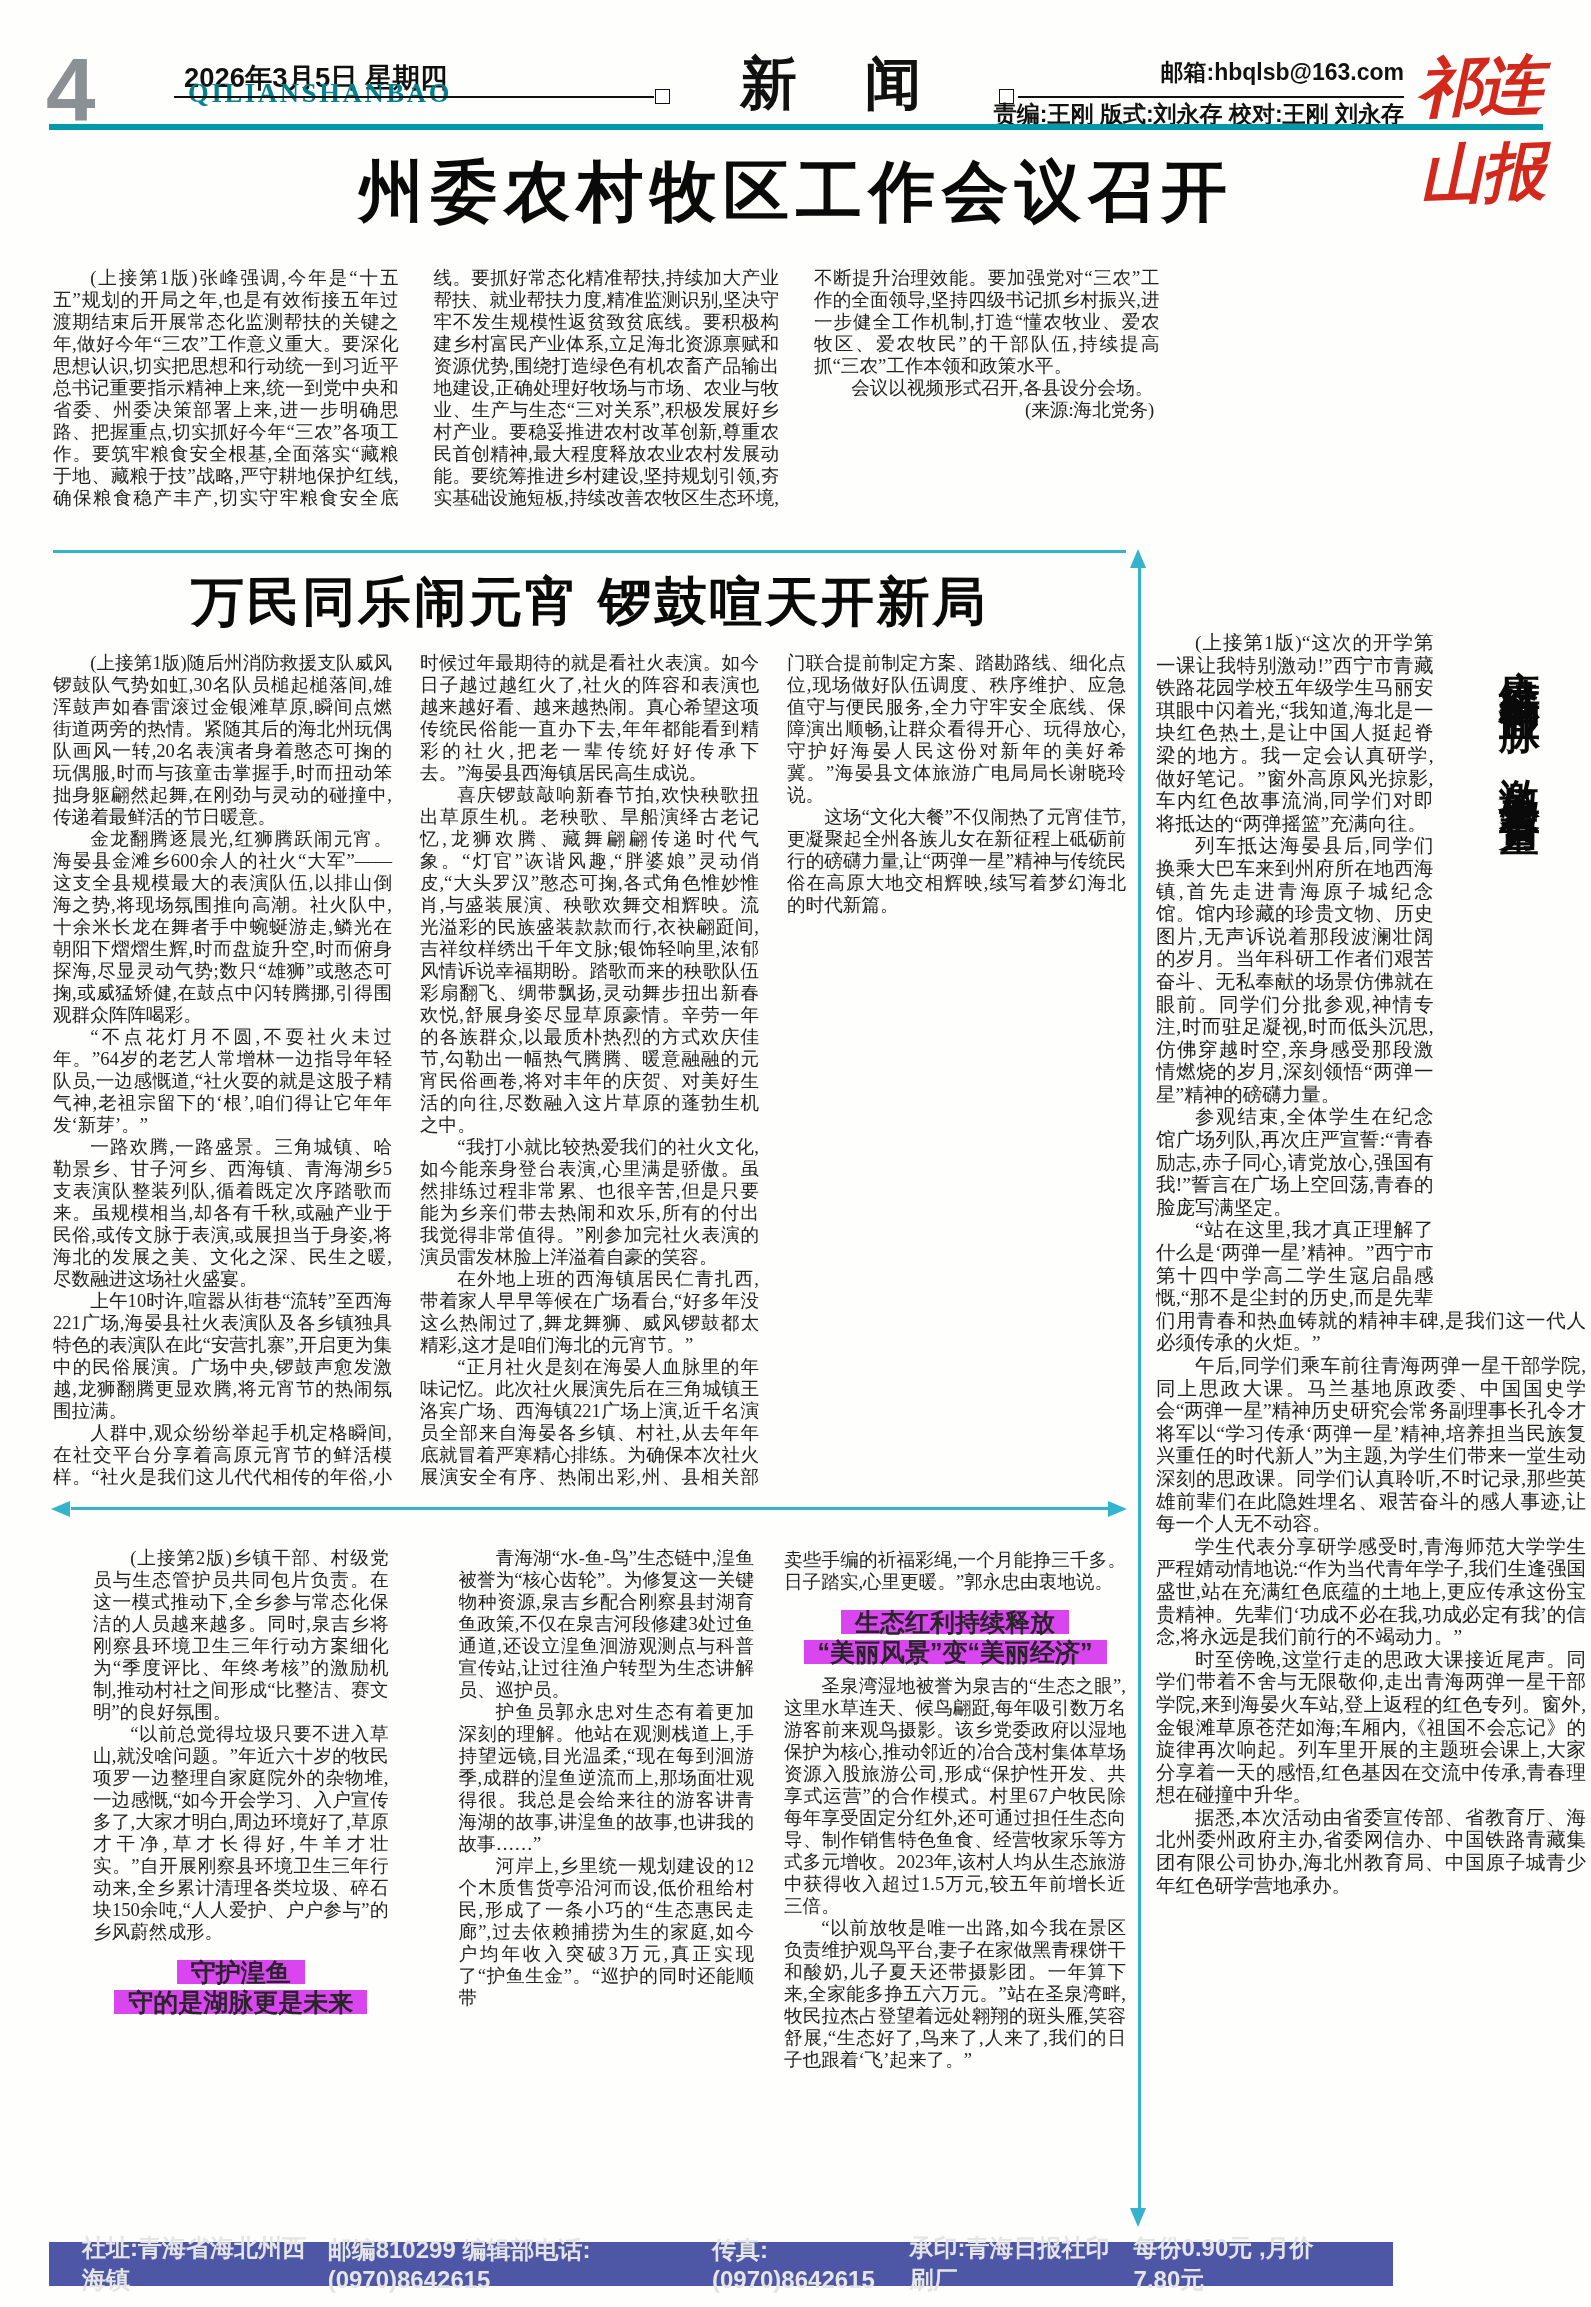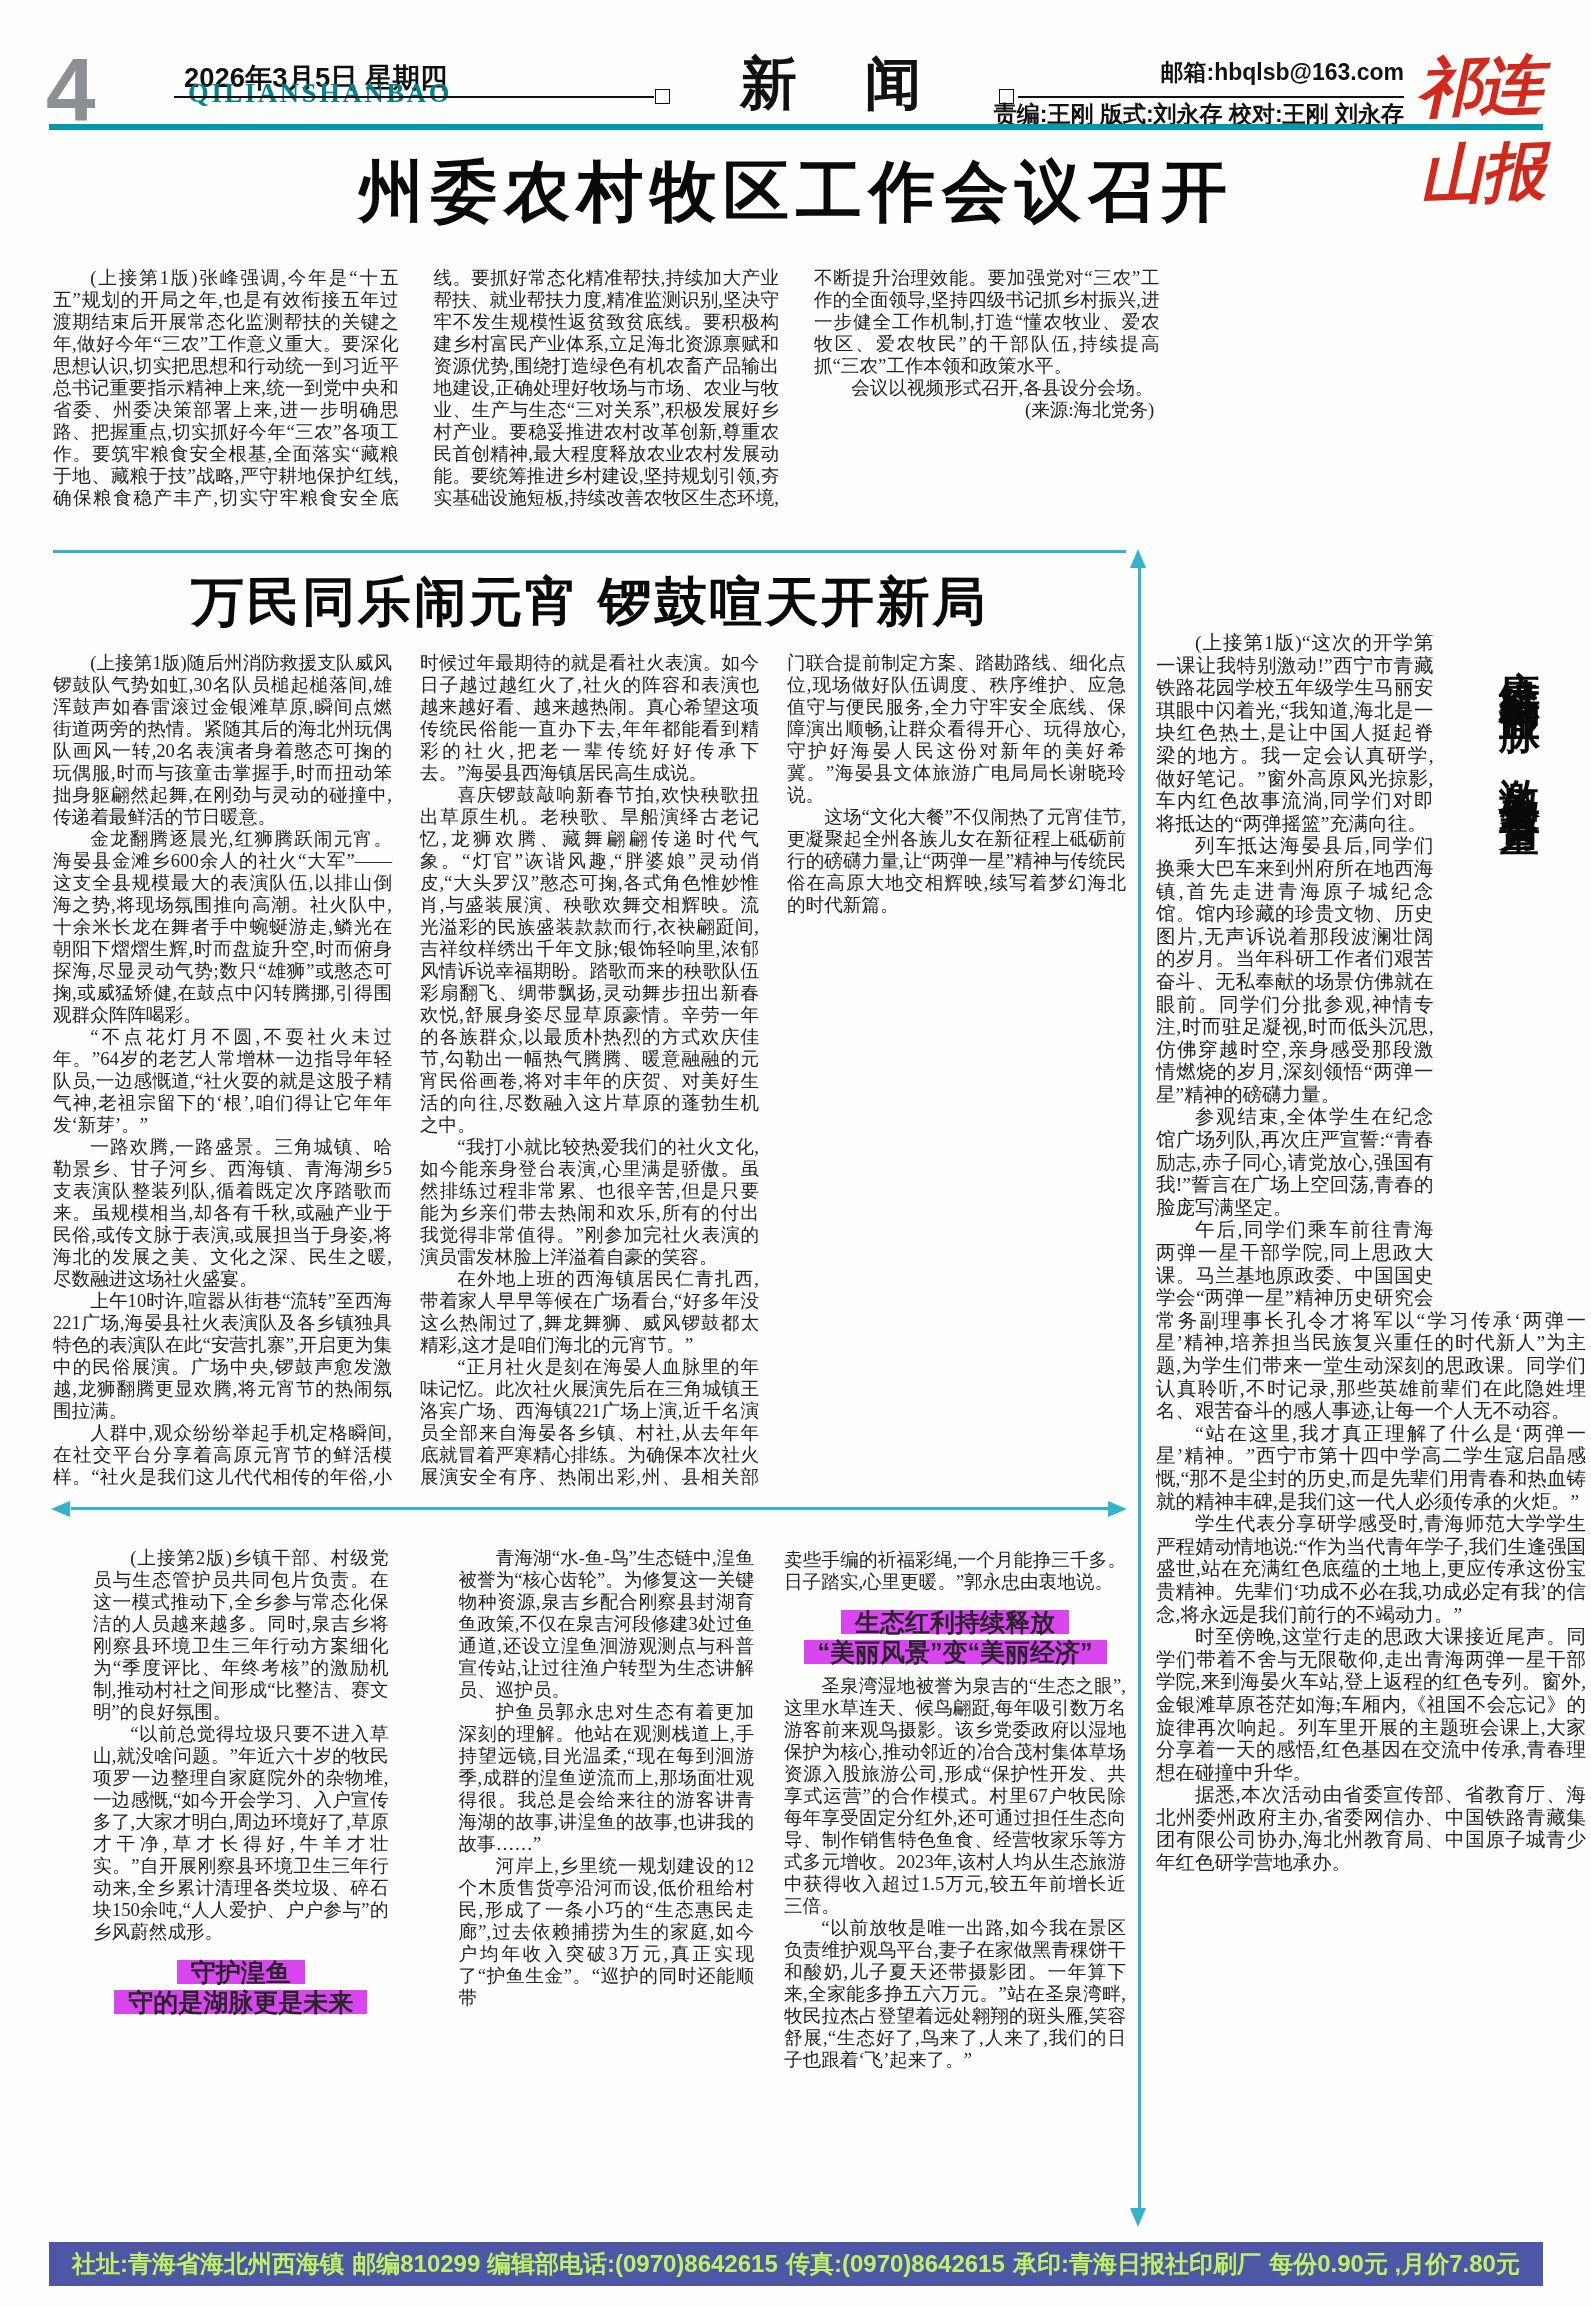--- a/index.html
+++ b/index.html
@@ -71,23 +71,23 @@
                  padding:0.9px 14px;margin-top:4.4px;}
   
   .rart{position:absolute;left:1156px;top:632px;width:430px;height:1601px;overflow:hidden;
         font-size:19.5px;line-height:22.6px;text-align:justify;}
   .vtitle{float:right;width:133px;height:581px;margin:5.3px 0 71px 19.5px;
           display:flex;justify-content:center;}
   .vtitle-inner{writing-mode:vertical-rl;font-family:"Liberation Sans",sans-serif;
                 font-size:41px;font-weight:900;color:#0a0a0a;letter-spacing:8px;line-height:1.2;}
   .vt2{margin-top:41px;}
   
-  .footer{position:absolute;left:49px;top:2242px;width:1494px;height:44px;background:#4d57a6;
-          color:#bef264;font-family:"Liberation Sans",sans-serif;font-size:24px;font-weight:700;
-          display:flex;align-items:center;justify-content:space-between;padding:0 23px;
+  .footer{position:absolute;left:49px;top:2242px;width:1344px;height:44px;background:#4d57a6;
+          color:#e5e5e5;font-family:"Liberation Sans",sans-serif;font-size:24px;font-weight:700;
+          display:flex;align-items:center;justify-content:space-between;padding:0 33px;
           box-sizing:border-box;}
 </style>
 </head>
 <body>
 
 <div class="page">
 
   <div class="pagenum">4</div>
   <div class="date">2026年3月5日 星期四</div>
   <div class="pinyin">QILIANSHANBAO</div>
@@ -168,22 +168,22 @@
     <div class="vtitle">
       <div class="vtitle-inner">
         <span>赓续精神血脉</span>
         <span class="vt2">激扬青春力量</span>
       </div>
     </div>
     <div>
         <p class="para">(上接第1版)“这次的开学第一课让我特别激动!”西宁市青藏铁路花园学校五年级学生马丽安琪眼中闪着光,“我知道,海北是一块红色热土,是让中国人挺起脊梁的地方。我一定会认真研学,做好笔记。”窗外高原风光掠影,车内红色故事流淌,同学们对即将抵达的“两弹摇篮”充满向往。</p>
         <p class="para">列车抵达海晏县后,同学们换乘大巴车来到州府所在地西海镇,首先走进青海原子城纪念馆。馆内珍藏的珍贵文物、历史图片,无声诉说着那段波澜壮阔的岁月。当年科研工作者们艰苦奋斗、无私奉献的场景仿佛就在眼前。同学们分批参观,神情专注,时而驻足凝视,时而低头沉思,仿佛穿越时空,亲身感受那段激情燃烧的岁月,深刻领悟“两弹一星”精神的磅礴力量。</p>
         <p class="para">参观结束,全体学生在纪念馆广场列队,再次庄严宣誓:“青春励志,赤子同心,请党放心,强国有我!”誓言在广场上空回荡,青春的脸庞写满坚定。</p>
+        <p class="para">“站在这里,我才真正理解了什么是‘两弹一星’精神。”西宁市第十四中学高二学生寇启晶感慨,“那不是尘封的历史,而是先辈们用青春和热血铸就的精神丰碑,是我们这一代人必须传承的火炬。”</p>
         <p class="para">午后,同学们乘车前往青海两弹一星干部学院,同上思政大课。马兰基地原政委、中国国史学会“两弹一星”精神历史研究会常务副理事长孔令才将军以“学习传承‘两弹一星’精神,培养担当民族复兴重任的时代新人”为主题,为学生们带来一堂生动深刻的思政课。同学们认真聆听,不时记录,那些英雄前辈们在此隐姓埋名、艰苦奋斗的感人事迹,让每一个人无不动容。</p>
-        <p class="para">“站在这里,我才真正理解了什么是‘两弹一星’精神。”西宁市第十四中学高二学生寇启晶感慨,“那不是尘封的历史,而是先辈们用青春和热血铸就的精神丰碑,是我们这一代人必须传承的火炬。”</p>
         <p class="para">学生代表分享研学感受时,青海师范大学学生严程婧动情地说:“作为当代青年学子,我们生逢强国盛世,站在充满红色底蕴的土地上,更应传承这份宝贵精神。先辈们‘功成不必在我,功成必定有我’的信念,将永远是我们前行的不竭动力。”</p>
         <p class="para">时至傍晚,这堂行走的思政大课接近尾声。同学们带着不舍与无限敬仰,走出青海两弹一星干部学院,来到海晏火车站,登上返程的红色专列。窗外,金银滩草原苍茫如海;车厢内,《祖国不会忘记》的旋律再次响起。列车里开展的主题班会课上,大家分享着一天的感悟,红色基因在交流中传承,青春理想在碰撞中升华。</p>
         <p class="para">据悉,本次活动由省委宣传部、省教育厅、海北州委州政府主办,省委网信办、中国铁路青藏集团有限公司协办,海北州教育局、中国原子城青少年红色研学营地承办。</p>
       </div>
   </div>
 
   <div class="footer">
     <span>社址:青海省海北州西海镇</span>
     <span>邮编810299 编辑部电话:(0970)8642615</span>
     <span>传真:(0970)8642615</span>

